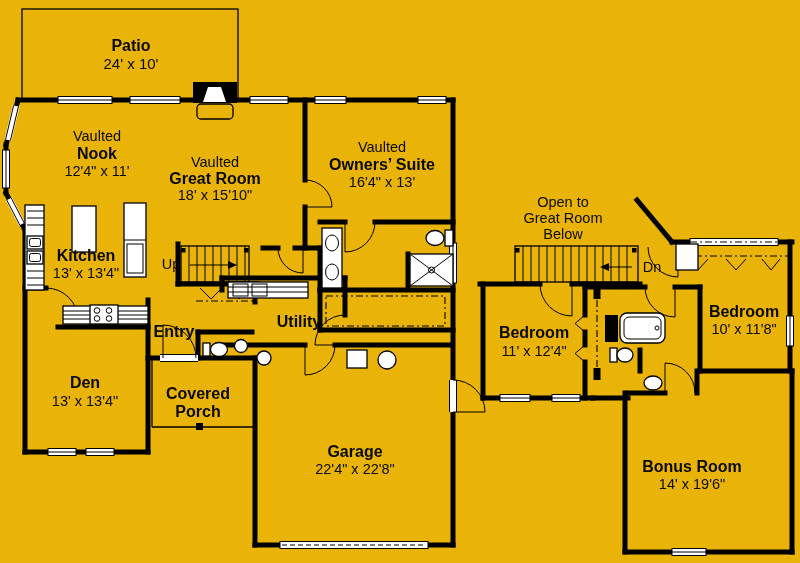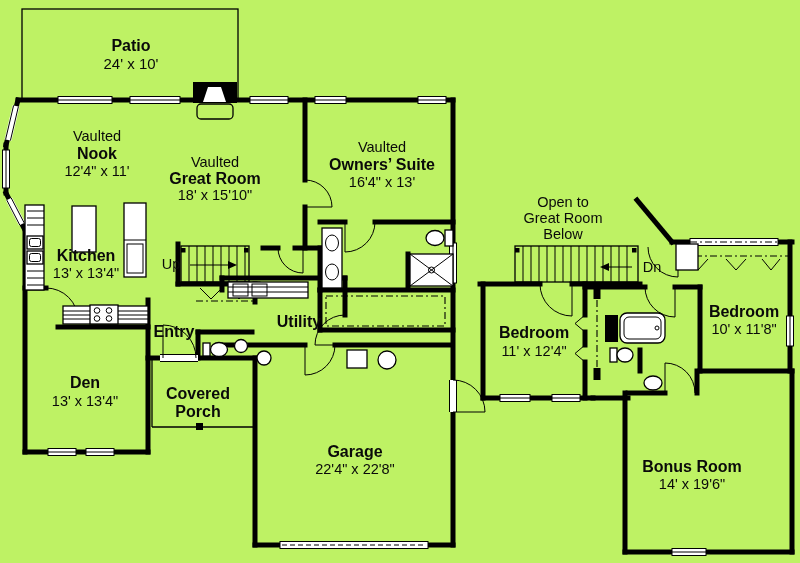--- a/index.html
+++ b/index.html
@@ -1,16 +1,16 @@
 <!DOCTYPE html>
 <html><head>
 <meta charset="utf-8">
 <style>
   html,body{margin:0;padding:0;background:#fff;}
-  .page{width:800px;height:563px;background:#bef264;position:relative;overflow:hidden;}
+  .page{width:800px;height:563px;background:#eab308;position:relative;overflow:hidden;}
   svg{display:block;}
   .wall{stroke:#000;stroke-width:5;fill:none;stroke-linecap:square;}
   .thin{stroke:#000;stroke-width:1.3;fill:none;}
   .vthin{stroke:#000;stroke-width:1;fill:none;}
   .fix{stroke:#000;stroke-width:1.3;fill:#fff;}
   .blackfill{fill:#000;stroke:none;}
   .whitefill{fill:#fff;stroke:none;}
   .dashdot{stroke:#000;stroke-width:1.1;fill:none;stroke-dasharray:7 3 2 3;}
   .dashed{stroke:#000;stroke-width:1.2;fill:none;stroke-dasharray:5 3;}
   text{font-family:"Liberation Sans","DejaVu Sans",sans-serif;fill:#0a0a0a;text-anchor:middle;}

